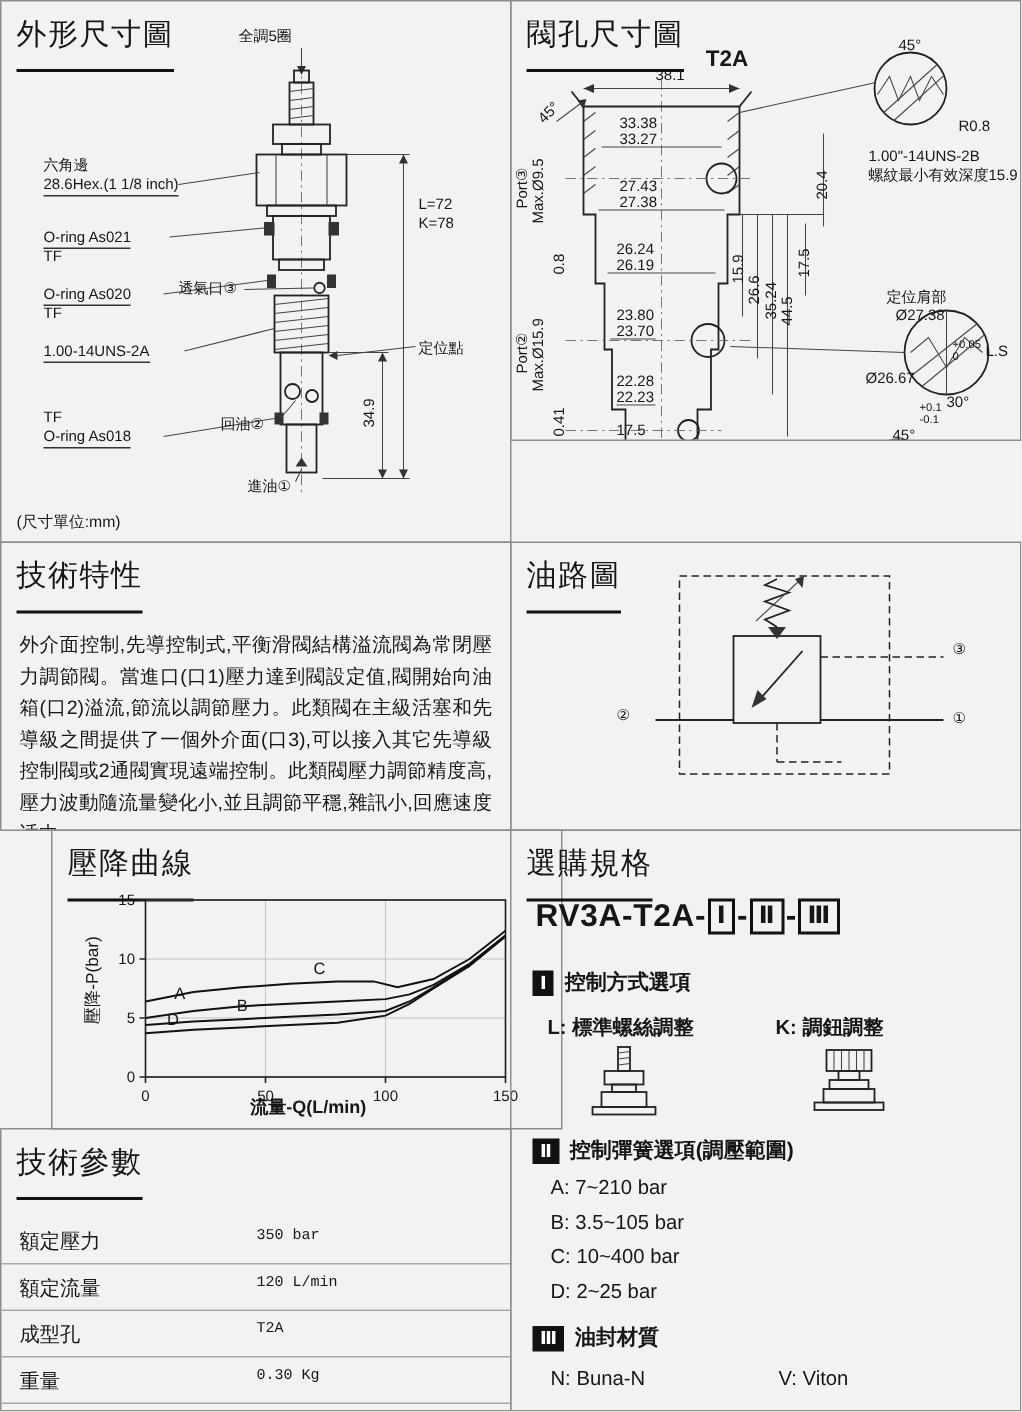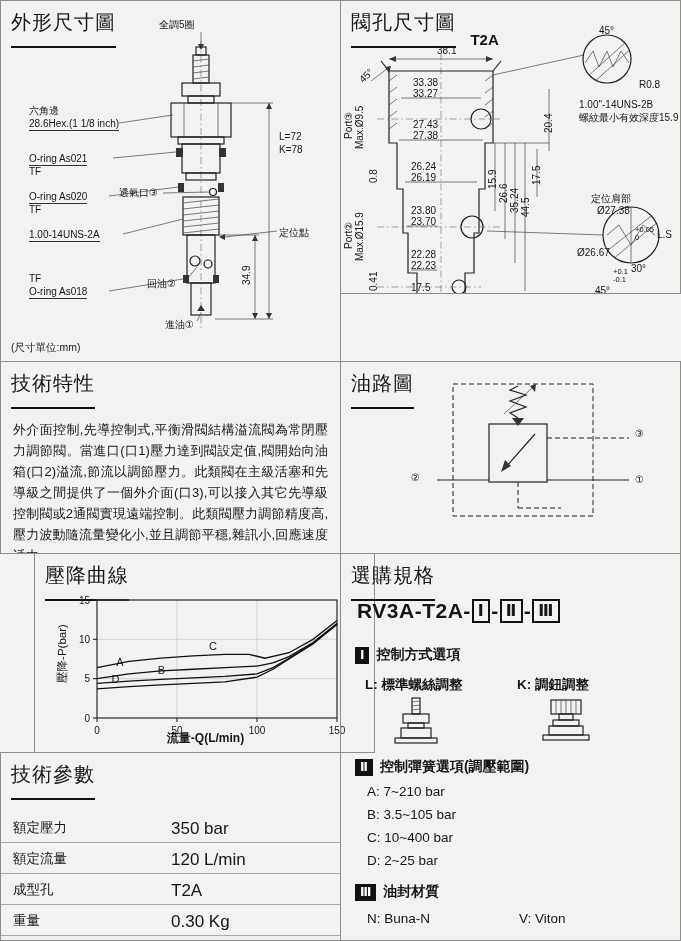--- a/index.html
+++ b/index.html
@@ -41,21 +41,21 @@
   .curve{fill:none;stroke:#111;stroke-width:1.3;}
   .tick{font-size:10px;fill:#161616;font-family:"Liberation Sans",sans-serif;}
   .curve-label{font-size:11px;fill:#161616;font-family:"Liberation Sans",sans-serif;}
   .xlabel{position:absolute;left:0;width:341px;top:176px;text-align:center;font-size:12px;font-weight:bold;}
   .ylabel{position:absolute;left:-28px;top:92px;font-size:11.5px;transform:rotate(-90deg);width:110px;text-align:center;}
 
   
   .prow{position:relative;height:30px;border-bottom:1px solid #a8a8a8;margin:0 0 0 0;}
   .prows{margin-top:12px;}
   .plabel{position:absolute;left:12px;top:7px;font-size:13.5px;font-family:Liberation Mono, monospace;}
-  .pvalue{position:absolute;left:170px;top:7px;font-size:17px;}
+  .pvalue{position:absolute;left:170px;top:7px;font-size:10px;font-family:Liberation Mono, monospace;}
 
   
   .model-line{position:absolute;left:16px;top:45px;font-size:21px;font-weight:bold;letter-spacing:0.5px;
               display:flex;align-items:center;}
   .mbox{border:2px solid #111;padding:0 4px;margin:0 1px;font-size:16px;line-height:20px;}
   .sec-head{position:absolute;display:flex;align-items:center;gap:7px;font-size:14px;font-weight:bold;}
   .marker{background:#111;color:#fff;font-size:12px;line-height:17px;padding:0 5px;font-weight:bold;}
   .opt{position:absolute;font-size:13.5px;font-weight:bold;}
   .opt-plain{position:absolute;font-size:13.5px;}
   .icon-box{position:absolute;}

